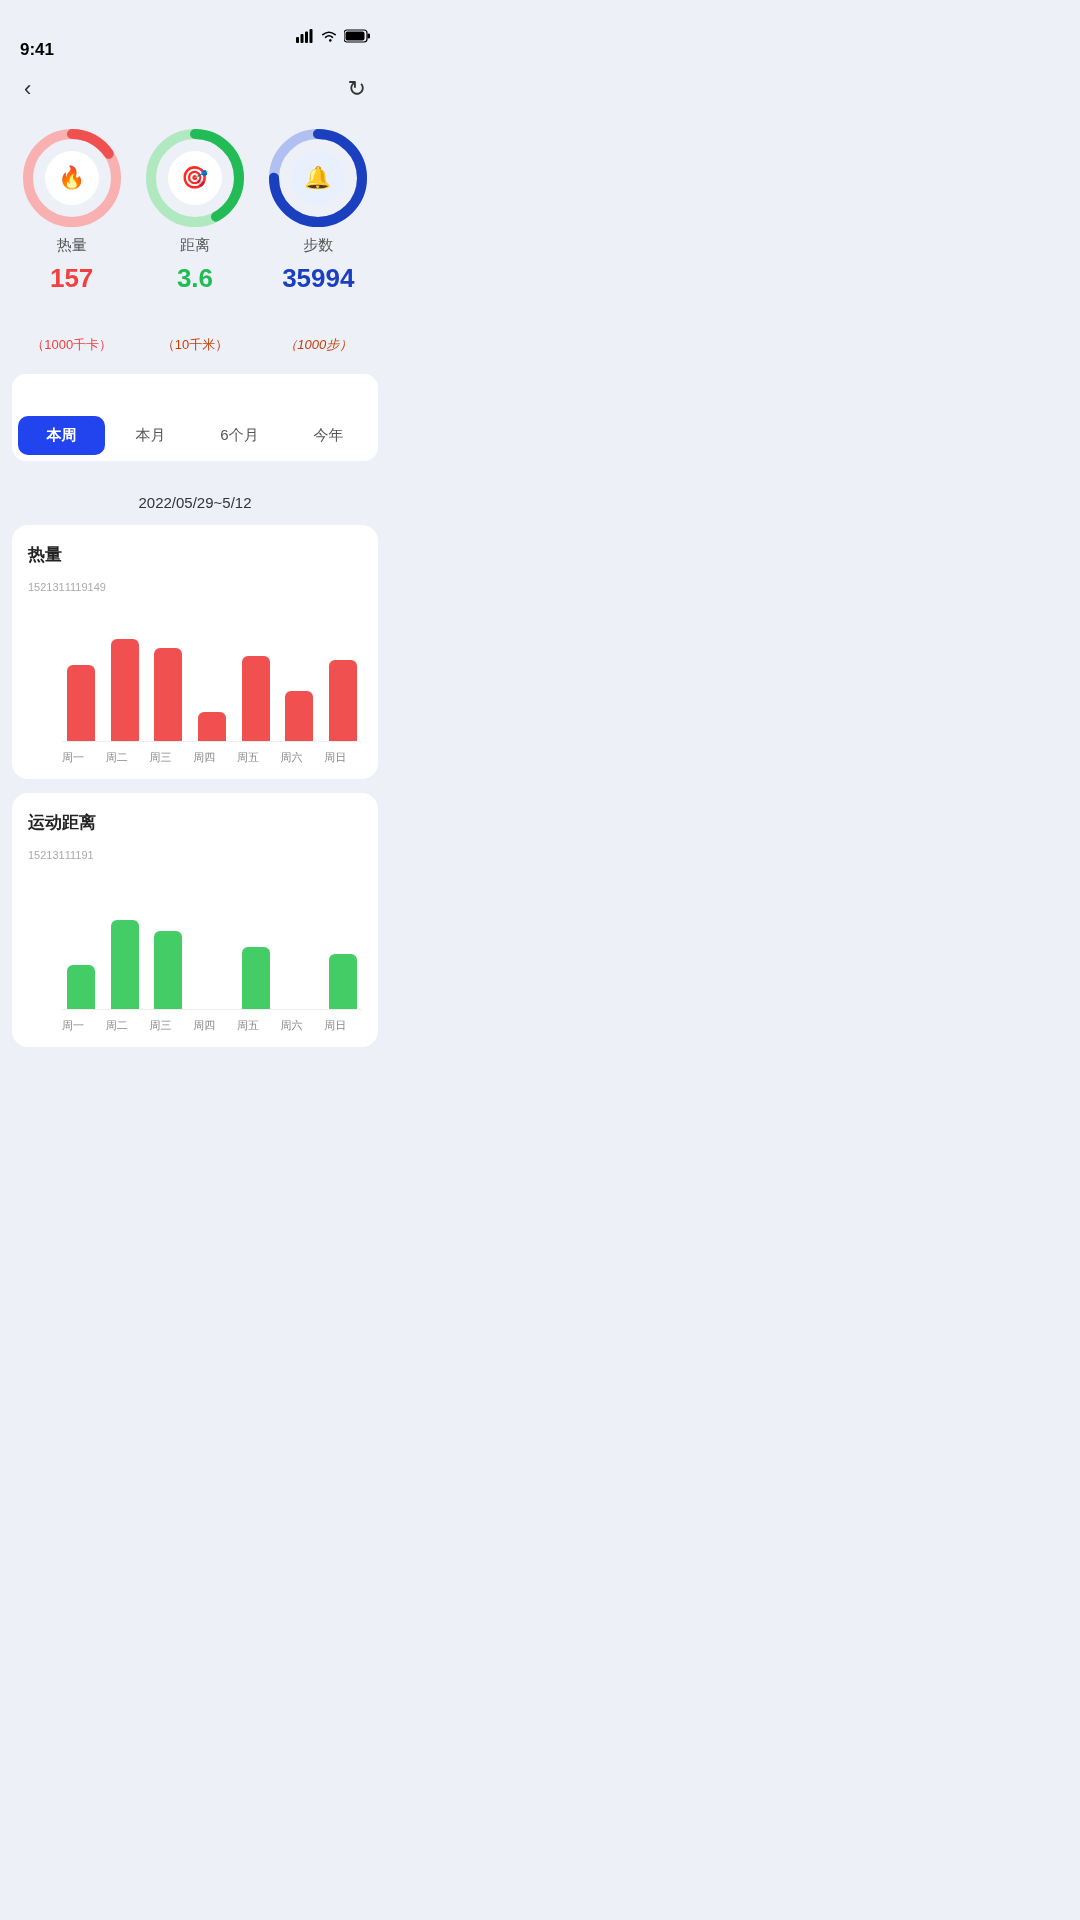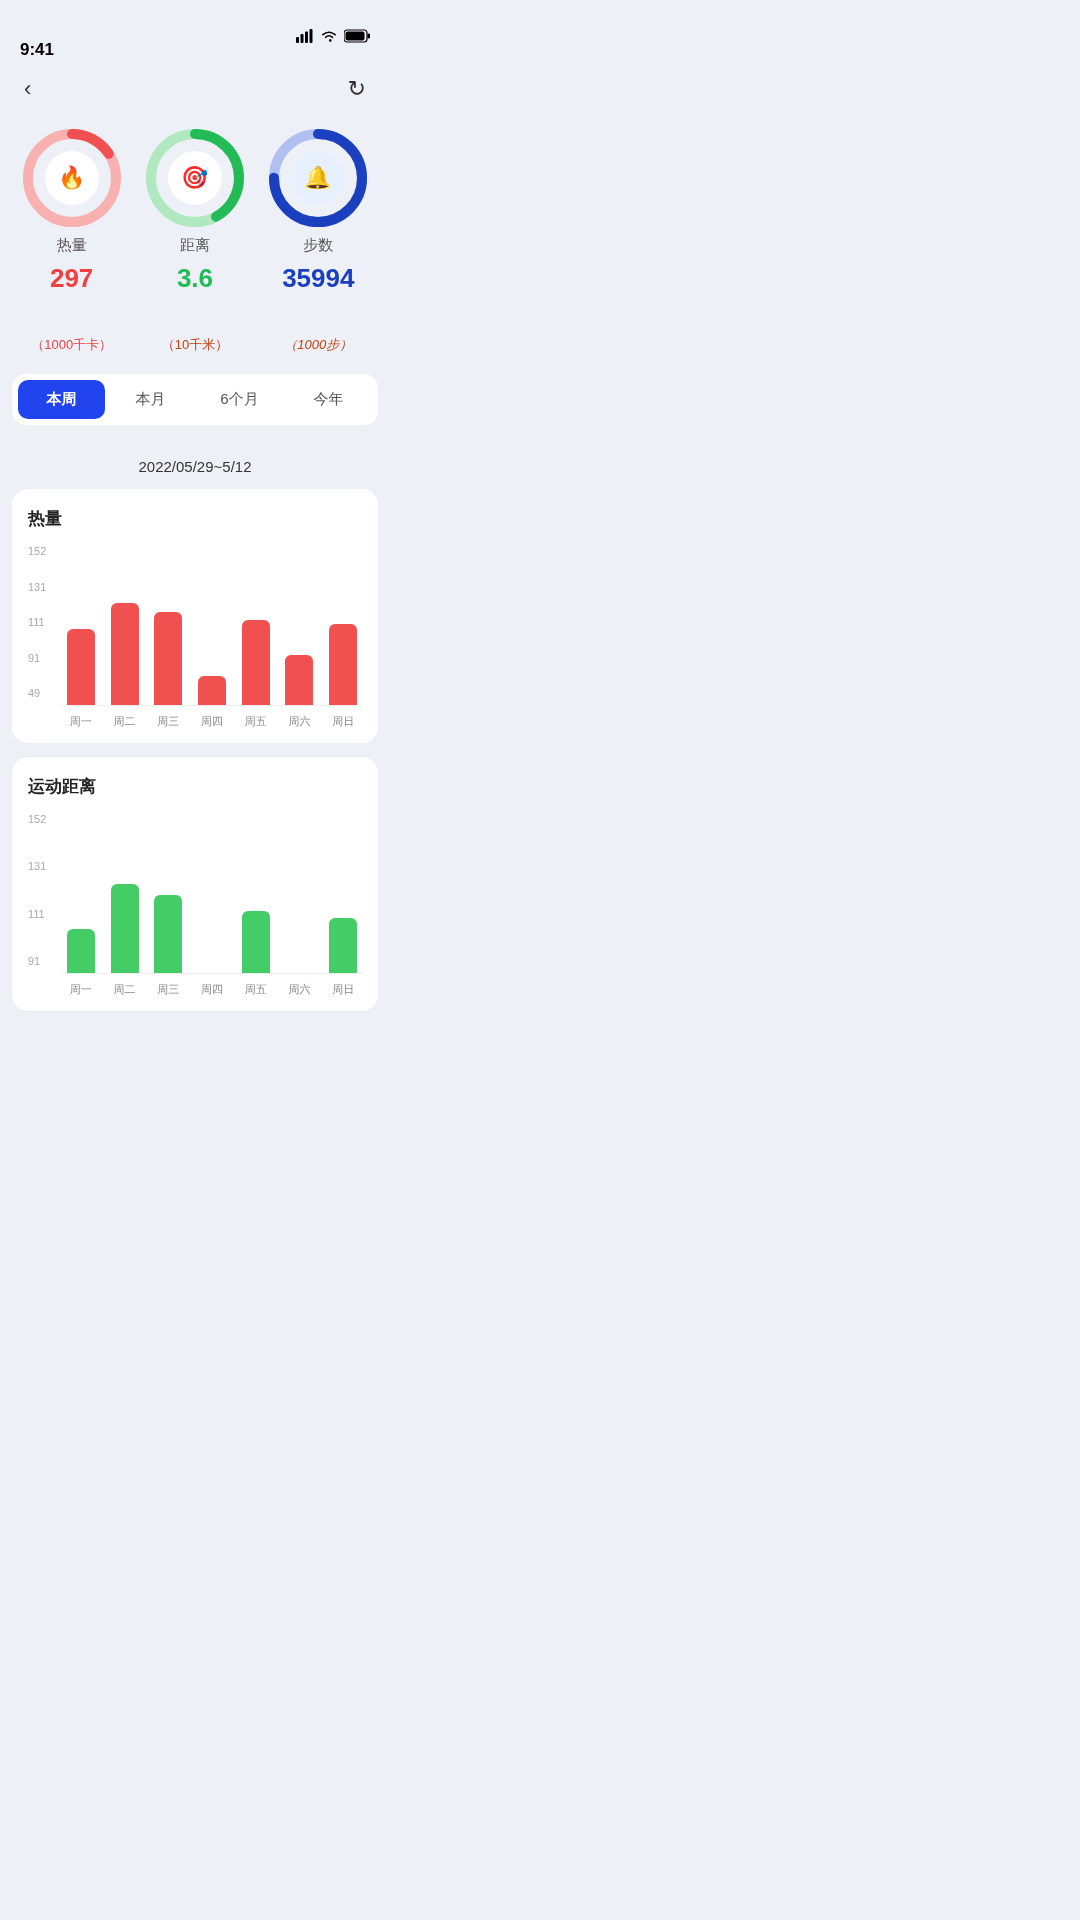--- a/index.html
+++ b/index.html
@@ -122,20 +122,21 @@
       gap: 2px;
     }
     .tab-item {
       flex: 1;
       text-align: center;
       padding: 10px 0;
       font-size: 15px;
       color: #555;
       border-radius: 10px;
       cursor: pointer;
+      margin-top: 36px;
     }
     .tab-item.active {
       background: #2244ef;
       color: #fff;
       font-weight: 600;
     }
 
     
     .date-range {
       text-align: center;
@@ -161,21 +162,21 @@
     .bar-chart {
       position: relative;
       padding-left: 34px;
     }
     .y-axis-labels {
       position: absolute;
       left: 0;
       top: 0;
       bottom: 30px;
       display: flex;
-      flex-direction: column;
+      flex-direction: row;
       justify-content: space-between;
     }
     .y-label {
       font-size: 11px;
       color: #aaa;
       line-height: 1;
     }
     .bars-area {
       display: flex;
       align-items: flex-end;
@@ -197,21 +198,21 @@
     }
     .bar.red { background: #f05050; }
     .bar.green { background: #44cc66; }
     .x-labels {
       display: flex;
       gap: 6px;
       margin-top: 8px;
     }
     .x-label {
       flex: 1;
-      text-align: center;
+      text-align: left;
       font-size: 11px;
       color: #888;
     }
   </style>
 </head>
 <body>
 
 <div class="status-bar">
   <span class="status-time">9:41</span>
   <div class="status-icons">
@@ -242,21 +243,21 @@
 <div class="stats-row" id="stats-row">
     <div class="stat-item">
     <div class="ring-container">
       <svg viewBox="0 0 100 100">
         <circle cx="50" cy="50" r="44" fill="none" stroke="#f9b0b0" stroke-width="10"></circle>
         <circle cx="50" cy="50" r="44" fill="none" stroke="#f05050" stroke-width="10" stroke-dasharray="276.46015351590177" stroke-dashoffset="233.05590941390517" stroke-linecap="round" transform="rotate(-90 50 50)"></circle>
       </svg>
       <div class="ring-icon red" style="font-size:22px;">🔥</div>
     </div>
     <span class="stat-label">热量</span>
-    <span class="stat-value red">297</span>
+    <span class="stat-value red">157</span>
     <span class="stat-target red">（1000千卡）</span>
   </div>
     <div class="stat-item">
     <div class="ring-container">
       <svg viewBox="0 0 100 100">
         <circle cx="50" cy="50" r="44" fill="none" stroke="#b0e8c0" stroke-width="10"></circle>
         <circle cx="50" cy="50" r="44" fill="none" stroke="#22bb55" stroke-width="10" stroke-dasharray="276.46015351590177" stroke-dashoffset="160.34688903922304" stroke-linecap="round" transform="rotate(-90 50 50)"></circle>
       </svg>
       <div class="ring-icon green" style="font-size:22px;">🎯</div>
     </div>

